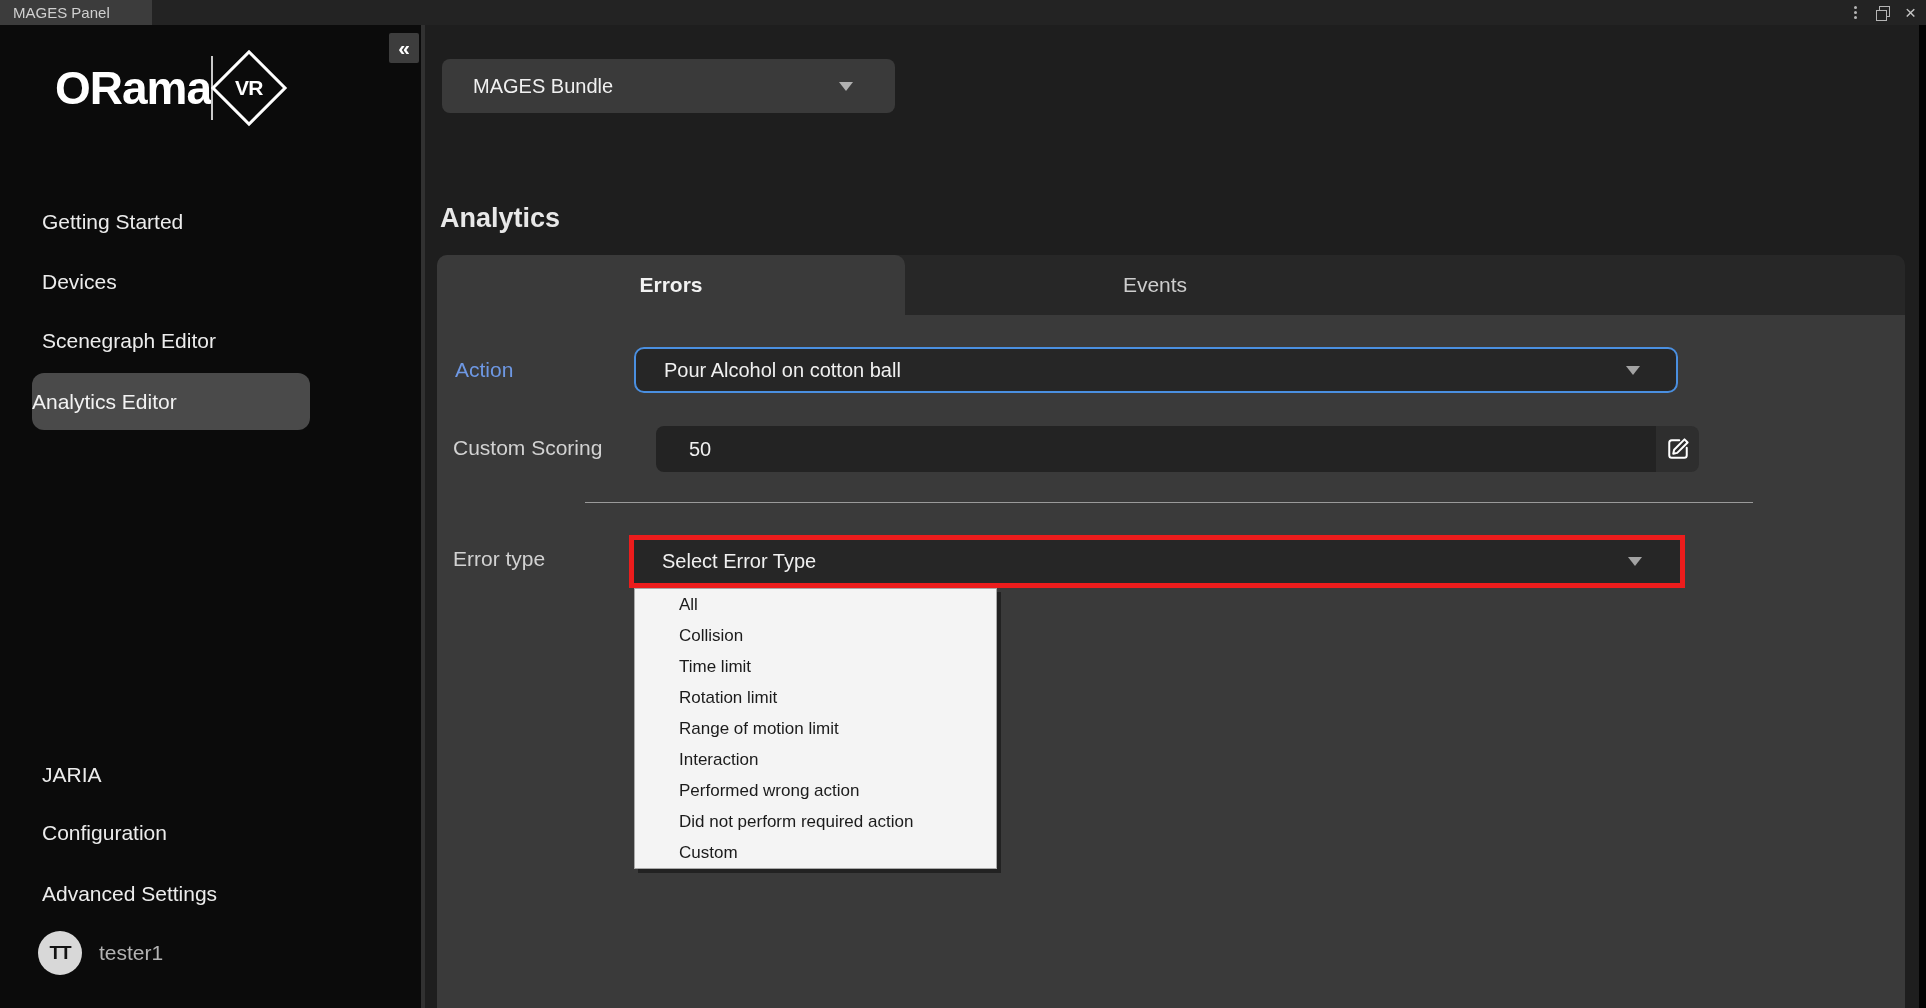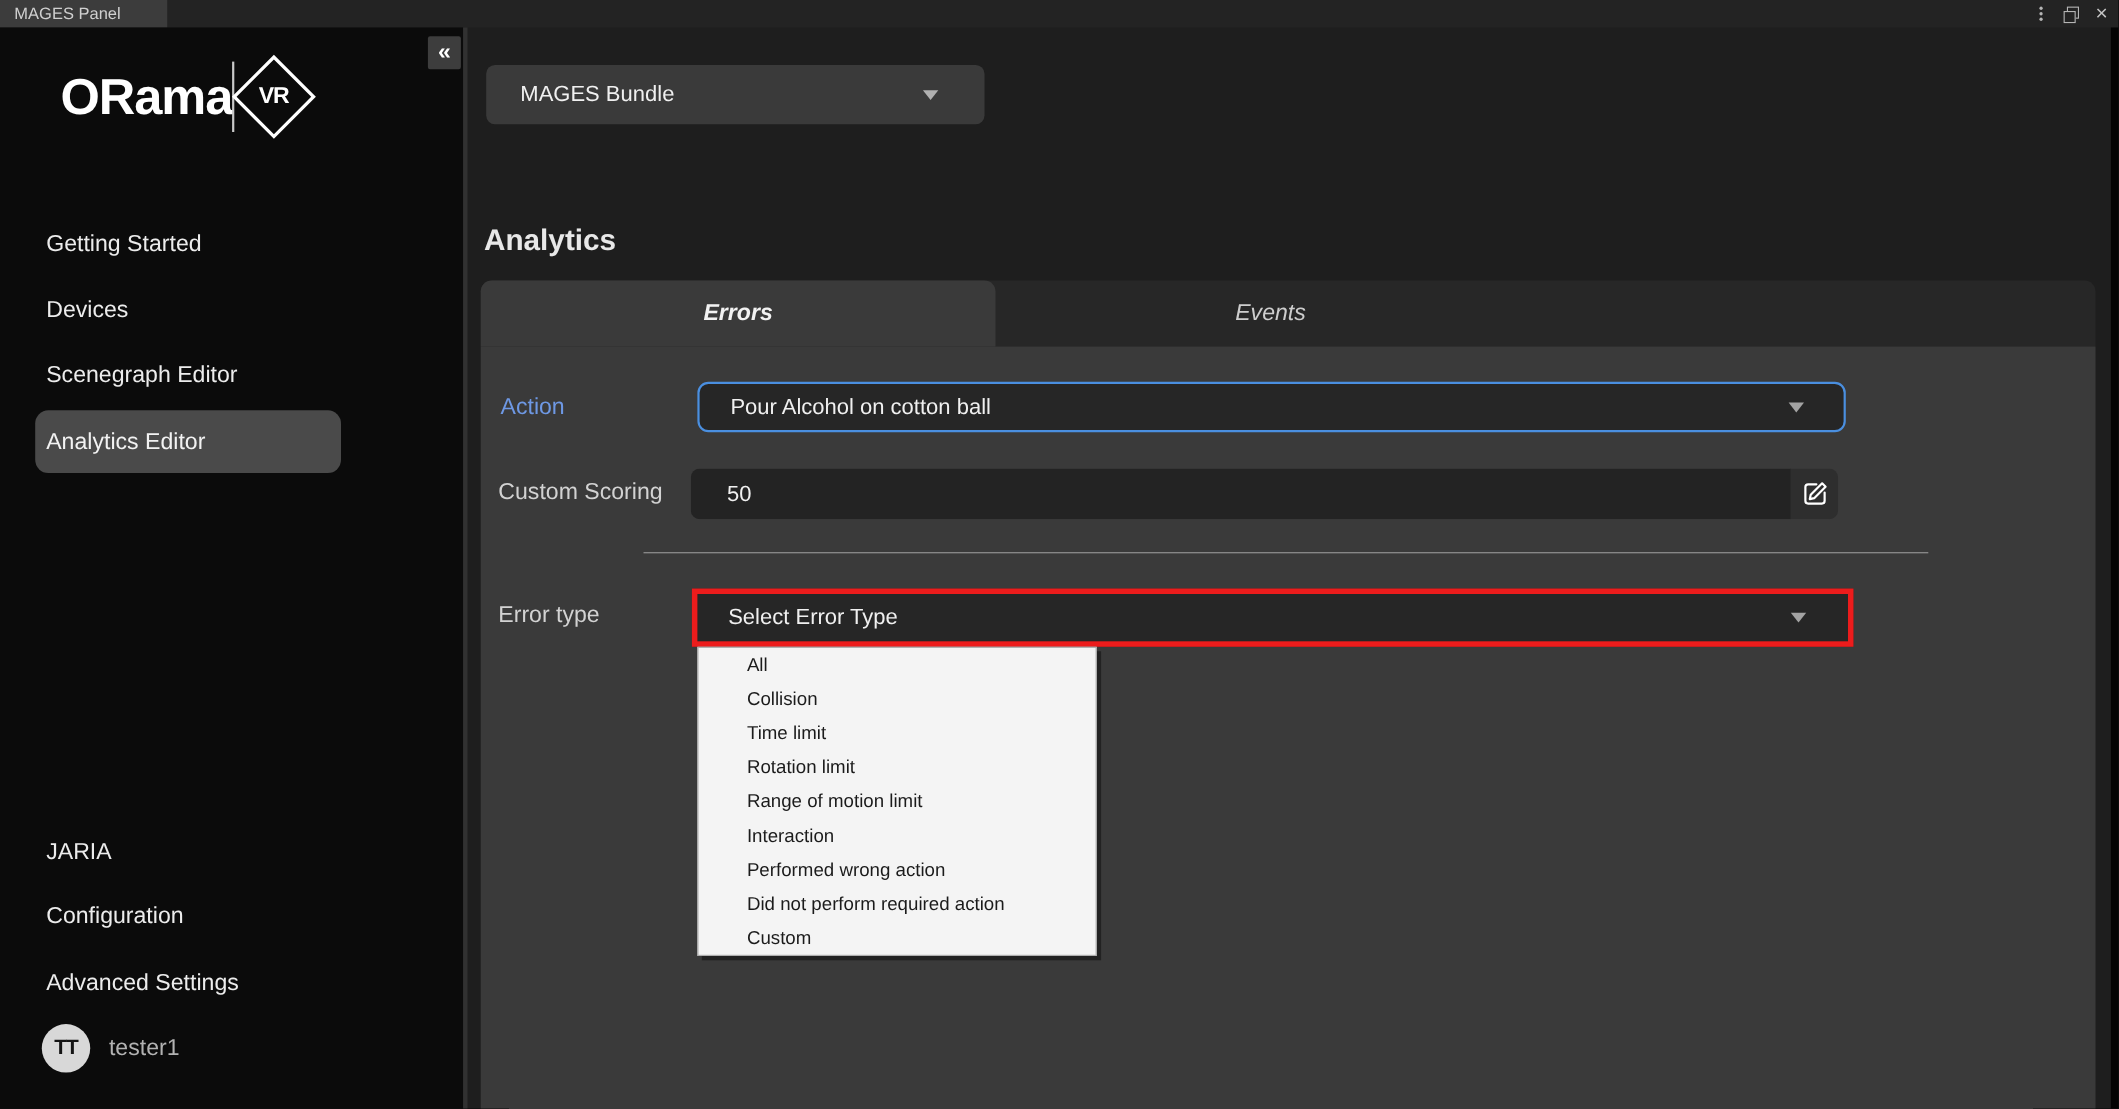--- a/index.html
+++ b/index.html
@@ -31,59 +31,59 @@
   .logo{position:absolute;left:55px;top:52px;height:72px;display:flex;align-items:center;gap:0;color:#fff;}
   .logo-text{font-size:46px;font-weight:bold;letter-spacing:-1px;}
   .logo-bar{width:2px;height:64px;background:#c9c9c9;}
   .logo-diamond{width:72px;height:72px;display:flex;align-items:center;justify-content:center;}
   .diamond-shape{width:48px;height:48px;border:3px solid #fff;transform:rotate(45deg);
                  display:flex;align-items:center;justify-content:center;}
   .diamond-shape span{transform:rotate(-45deg);font-size:21px;font-weight:600;letter-spacing:-1px;}
 
   .nav-item{position:absolute;left:42px;height:26px;line-height:26px;font-size:21px;color:#ececec;cursor:pointer;white-space:nowrap;text-align:right;}
   .nav-active{position:absolute;left:32px;top:373px;width:278px;height:57px;background:#4a4a4a;
-              border-radius:12px;display:flex;align-items:center;padding-left:10px;box-sizing:border-box;
+              border-radius:12px;display:flex;align-items:center;box-sizing:border-box;
               font-size:21px;color:#f2f2f2;cursor:pointer;}
 
   .user-row{position:absolute;left:38px;top:931px;display:flex;align-items:center;gap:17px;cursor:pointer;}
   .avatar{width:44px;height:44px;border-radius:50%;background:#d8d8d8;display:flex;align-items:center;
           justify-content:center;font-size:19px;font-weight:bold;color:#141414;letter-spacing:-1px;}
   .user-name{font-size:21px;color:#b2b2b2;}
 
   
   .caret{width:0;height:0;border-left:7px solid transparent;border-right:7px solid transparent;
          border-top:9px solid #b0b0b0;}
 
   .bundle-dd{position:absolute;left:442px;top:59px;width:453px;height:54px;background:#3a3a3a;
              border-radius:8px;display:flex;align-items:center;cursor:pointer;}
   .bundle-dd .dd-label{padding-left:31px;font-size:20px;color:#f0f0f0;}
   .bundle-dd .caret{margin-left:auto;margin-right:42px;}
 
   .section-title{position:absolute;left:440px;top:203px;font-size:27px;font-weight:bold;color:#e8e8e8;}
 
   .tabstrip{position:absolute;left:437px;top:255px;width:1468px;height:60px;background:#272727;
-            border-radius:10px 10px 0 0;display:flex;font-style:italic;}
+            border-radius:10px 10px 0 0;display:flex;}
   .tab{display:flex;align-items:center;justify-content:center;font-size:21px;color:#cdcdcd;cursor:pointer;}
   .tab.active{width:468px;background:#3a3a3a;border-radius:10px 10px 0 0;font-weight:bold;color:#f2f2f2;}
   .tab.plain{width:500px;}
 
   .panel{position:absolute;left:437px;top:315px;width:1468px;height:693px;background:#3a3a3a;}
 
   .field-label{position:absolute;font-size:21px;color:#d2d2d2;height:26px;line-height:26px;}
   .label-action{left:455px;top:357px;color:#6e98e4;}
   .label-scoring{left:453px;top:435px;}
   .label-errortype{left:453px;top:546px;}
 
   .action-dd{position:absolute;left:634px;top:347px;width:1044px;height:46px;background:#262626;
              border:2px solid #4a8fe0;border-radius:10px;box-sizing:border-box;display:flex;
              align-items:center;cursor:pointer;}
   .action-dd .dd-label{padding-left:28px;font-size:20px;color:#f0f0f0;}
   .action-dd .caret{margin-left:auto;margin-right:36px;border-top-color:#a3a3a3;}
 
-  .scoring-field{position:absolute;left:628px;top:426px;width:1043px;height:46px;display:flex;
+  .scoring-field{position:absolute;left:656px;top:426px;width:1043px;height:46px;display:flex;
                  border-radius:8px;overflow:hidden;}
   .scoring-input{flex:1;background:#232323;display:flex;align-items:center;padding-left:33px;
                  font-size:20px;color:#f0f0f0;cursor:text;}
   .edit-btn{width:43px;background:#2e2e2e;display:flex;align-items:center;justify-content:center;cursor:pointer;}
 
   .divider{position:absolute;left:585px;top:502px;width:1168px;height:1px;background:#9a9a9a;}
 
   .error-dd{position:absolute;left:629px;top:535px;width:1056px;height:53px;background:#262626;
             border:5px solid #ec1c1c;box-sizing:border-box;display:flex;align-items:center;cursor:pointer;}
   .error-dd .dd-label{padding-left:28px;font-size:20px;color:#f0f0f0;}

